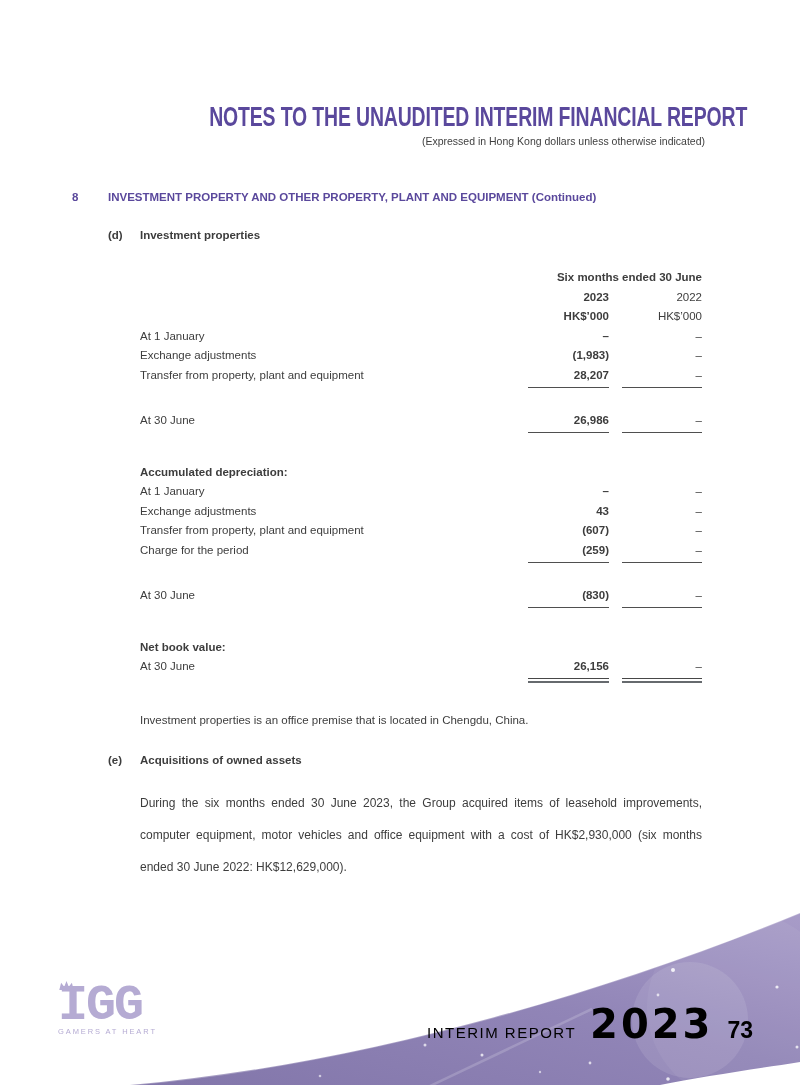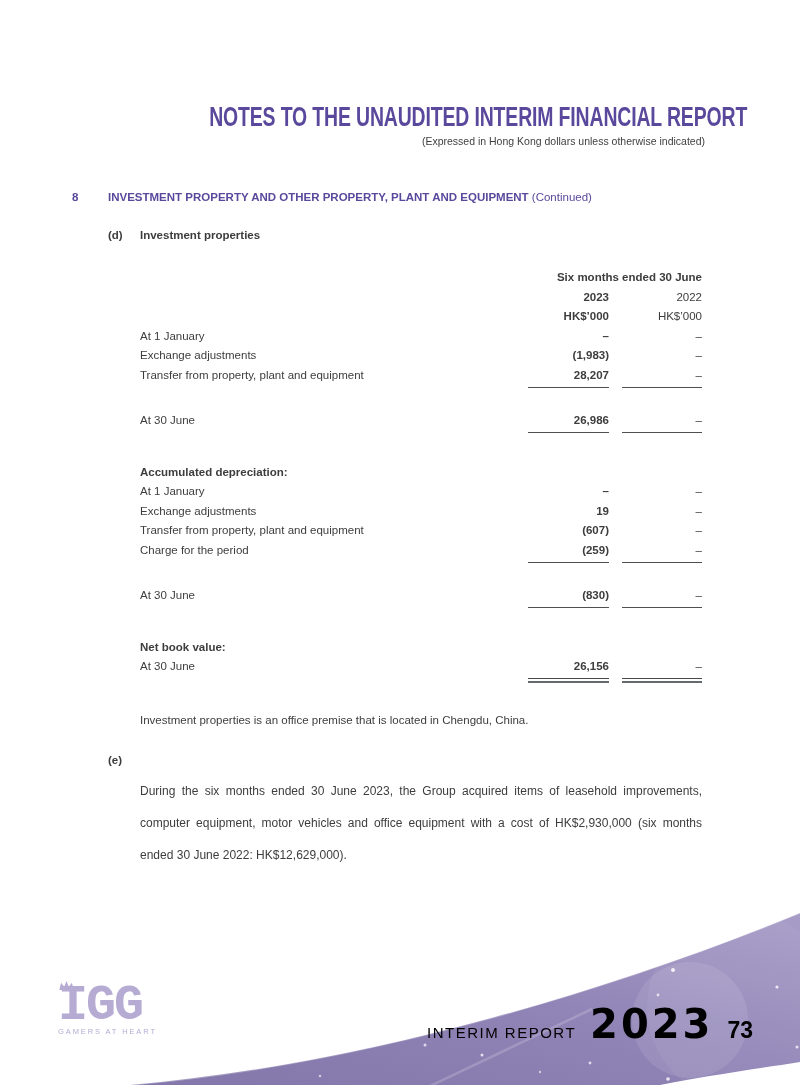--- a/index.html
+++ b/index.html
@@ -17,21 +17,21 @@
     display:inline-block; white-space:nowrap;
     font-size:27px; font-weight:700; letter-spacing:-0.2px;
     color:#5a489c; transform:scaleX(0.72); transform-origin:right center;
   }
   .doc-subtitle { margin-top:2px; font-size:10.5px; color:#3f3f3f; }
 
   
   .section { position:absolute; top:191px; left:72px; right:95px; display:flex; }
   .sec-num { width:36px; font-size:11.5px; font-weight:700; color:#5a489c; }
   .sec-title { font-size:11.5px; font-weight:700; color:#5a489c; }
-  .sec-cont { font-weight:400; }
+  .sec-cont { font-weight:700; }
 
   
   .subsec { position:absolute; left:108px; right:98px; display:flex; }
   .subsec-d { top:229px; }
   .subsec-e { top:754px; }
   .sub-label { width:32px; font-size:11.5px; font-weight:700; color:#3d3d3d; flex:none; }
   .sub-body { flex:1; min-width:0; }
   .sub-title { font-size:11.5px; font-weight:700; color:#3d3d3d; }
 
   
@@ -148,21 +148,21 @@
           <div class="tlabel b">Accumulated depreciation:</div>
         </div>
         <div class="trow">
           <div class="tlabel">At 1 January</div>
           <div class="tval b">–</div>
           <div class="tgap"></div>
           <div class="tval last">–</div>
         </div>
         <div class="trow">
           <div class="tlabel">Exchange adjustments</div>
-          <div class="tval b">19</div>
+          <div class="tval b">43</div>
           <div class="tgap"></div>
           <div class="tval last">–</div>
         </div>
         <div class="trow">
           <div class="tlabel">Transfer from property, plant and equipment</div>
           <div class="tval b">(607)</div>
           <div class="tgap"></div>
           <div class="tval last">–</div>
         </div>
         <div class="trow">
@@ -207,20 +207,21 @@
         </div>
       </div>
 
       <div class="note">Investment properties is an office premise that is located in Chengdu, China.</div>
     </div>
   </div>
 
   <div class="subsec subsec-e">
     <div class="sub-label">(e)</div>
     <div class="sub-body">
+      <div class="sub-title">Acquisitions of owned assets</div>
       <div class="para">During the six months ended 30 June 2023, the Group acquired items of leasehold improvements, computer equipment, motor vehicles and office equipment with a cost of HK$2,930,000 (six months ended 30 June 2022: HK$12,629,000).</div>
     </div>
   </div>
 
   <svg class="footer-art" viewBox="0 0 800 190" preserveAspectRatio="none">
     <defs>
       <linearGradient id="waveGrad" x1="0" y1="1" x2="1" y2="0">
         <stop offset="0" stop-color="#8276aa"></stop>
         <stop offset="0.55" stop-color="#9185b7"></stop>
         <stop offset="1" stop-color="#a89cc8"></stop>

